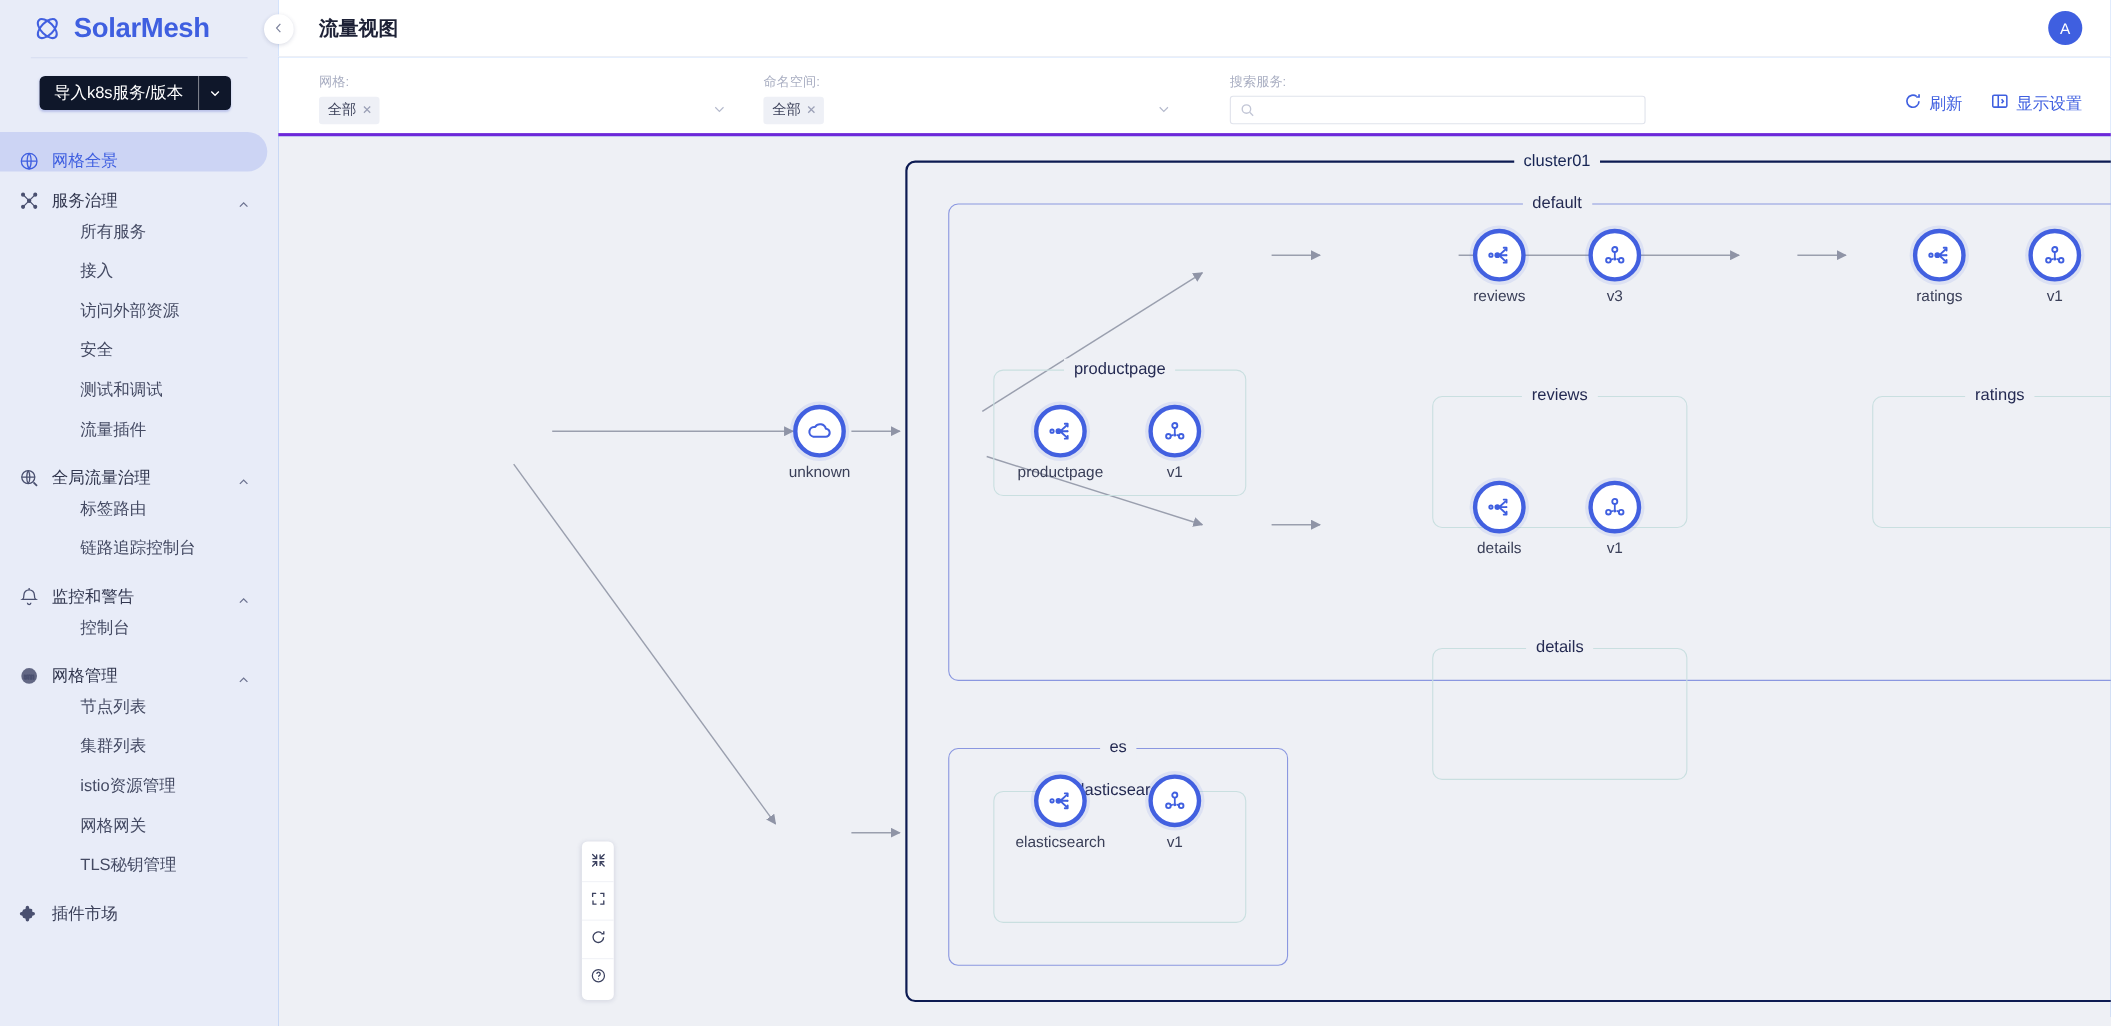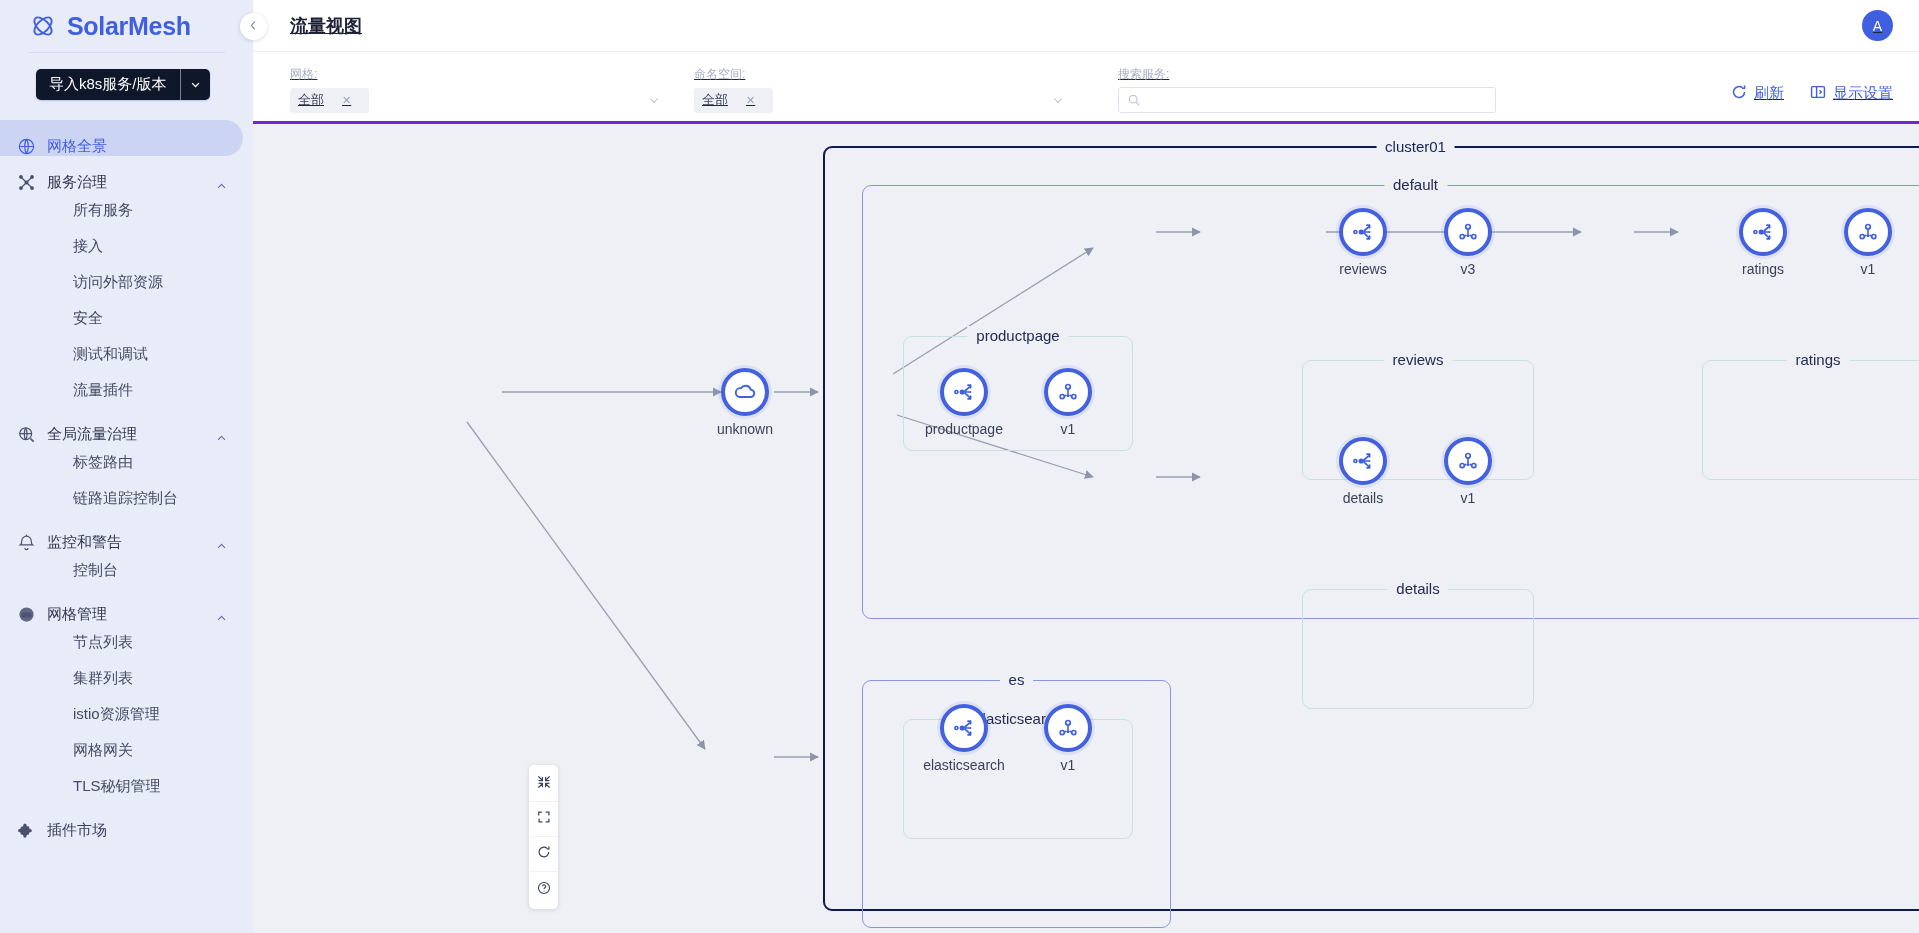--- a/index.html
+++ b/index.html
@@ -106,21 +106,20 @@
     white-space: nowrap;
   }
 
   
   .main {
     flex: 1 1 auto;
     display: flex; flex-direction: column;
     background: #3b82f6;
     position: relative;
     min-width: 0;
-    text-decoration: underline;
   }
   .collapse-handle {
     position: absolute;
     left: -13px; top: 13px;
     width: 27px; height: 27px;
     border-radius: 50%;
     background: #fff;
     box-shadow: 0 1px 4px rgba(40,50,100,.18);
     display: flex; align-items: center; justify-content: center;
     font-size: 12px; color: #7c829c;
@@ -165,24 +164,24 @@
     width: 370px;
     display: flex; align-items: center;
     height: 27px;
     cursor: pointer;
   }
   .tag {
     background: #eef0f6;
     border-radius: 3px;
     font-size: 13px;
     color: #3a3f58;
-    padding: 3px 18px 4px 8px;
+    padding: 3px 7px 4px 8px;
     display: inline-flex;
     align-items: center;
-    gap: 18px;
+    gap: 5px;
   }
   .tag .x { color: #9ba0b6; font-size: 11px; cursor: pointer; }
   .select-caret {
     margin-left: auto;
     color: #b4b9cc; font-size: 11px;
   }
   .field.mesh { margin-left: 0; width: 400px; }
   .field.ns { margin-left: 4px; width: 400px; }
   .field.search { margin-left: 24px; }
   .search-input-wrap {
@@ -590,21 +589,21 @@
         <div class="gbox svc" style="left:1049px; top:236px; width:232px; height:120px;">
           <div class="gbox-title">reviews</div>
         </div>
         <div class="gbox svc" style="left:1449px; top:236px; width:232px; height:120px;">
           <div class="gbox-title">ratings</div>
         </div>
         <div class="gbox svc" style="left:1049px; top:465px; width:232px; height:120px;">
           <div class="gbox-title">details</div>
         </div>
 
-        <div class="gbox ns" style="left:609px; top:556px; width:309px; height:248px;">
+        <div class="gbox ns" style="left:609px; top:556px; width:309px; height:198px;">
           <div class="gbox-title">es</div>
         </div>
         <div class="gbox svc" style="left:650px; top:595px; width:230px; height:120px;">
           <div class="gbox-title">elasticsearch</div>
         </div>
 
         <div class="node" style="left:492px; top:268px;">
           <div class="circle">
             <span>
               <svg viewBox="0 0 28 28" fill="none" stroke="#4260e0" stroke-width="1.9" stroke-linejoin="round" stroke-linecap="round">

